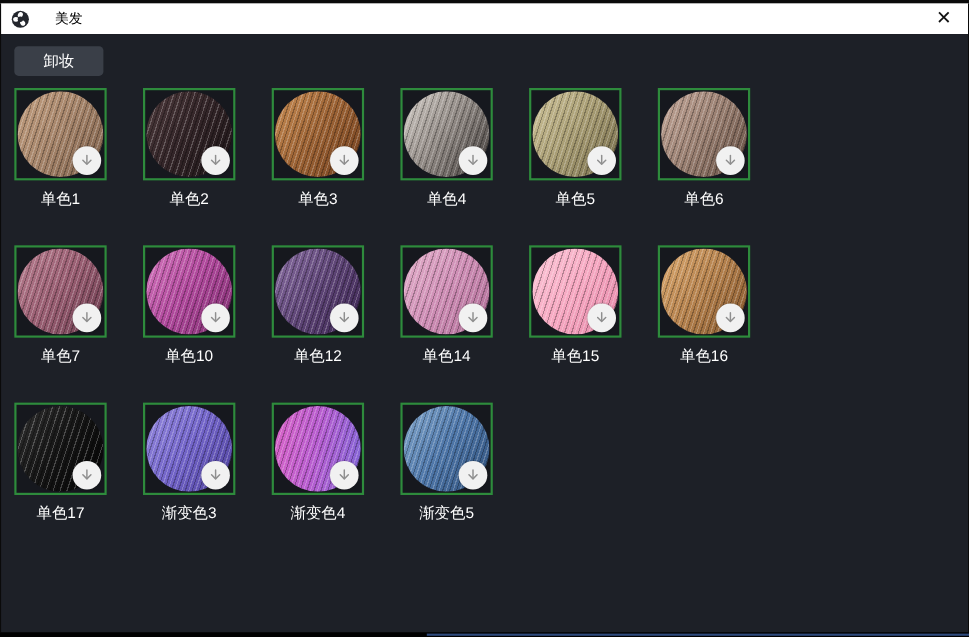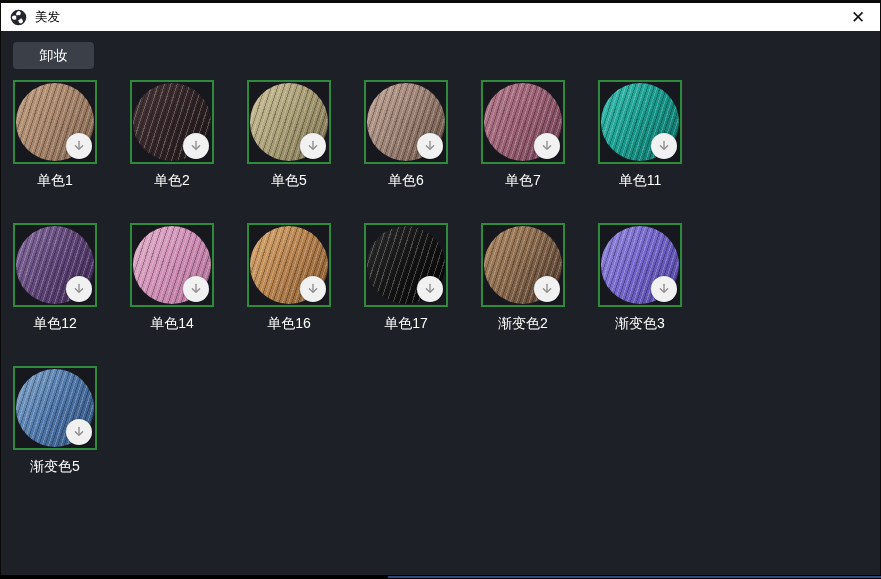--- a/index.html
+++ b/index.html
@@ -9,21 +9,21 @@
     -webkit-font-smoothing:antialiased;
   }
   .window{width:881px;height:579px;display:flex;flex-direction:column;}
   .top-strip{height:3px;background:#0a0a0a;flex:0 0 auto;}
   
   .titlebar{
     height:28px;flex:0 0 auto;background:#ffffff;display:flex;align-items:center;
     padding:0 0 0 9px;box-sizing:border-box;border-left:1px solid #0a0a0a;border-right:1px solid #0a0a0a;
   }
   .logo{width:17px;height:17px;display:inline-flex;flex:0 0 auto;}
-  .win-title{margin-left:8px;font-size:12.5px;color:#000;flex:1 1 auto;}
+  .win-title{margin-left:23px;font-size:12.5px;color:#000;flex:1 1 auto;}
   .close-btn{
     width:44px;height:28px;display:flex;align-items:center;justify-content:center;
     font-size:17px;color:#111;cursor:pointer;user-select:none;
   }
   
   .panel{
     flex:1 1 auto;background:#1d2027;padding:11px 12px;box-sizing:border-box;
     border-left:1px solid #0a0a0a;border-right:1px solid #0a0a0a;position:relative;
   }
   .remove-btn{
@@ -103,21 +103,45 @@
       <div class="dl">
         <svg width="16" height="16" viewBox="0 0 24 24" fill="none" stroke="#8f8f8f" stroke-width="2" stroke-linecap="round" stroke-linejoin="round">
           <path d="M12 5v11"></path>
                 <path d="M6.5 11.5L12 17l5.5-5.5"></path>
         </svg>
       </div>
     </div>
     <div class="cell-label">单色2</div>
   </div>
 
-
+  <div class="cell">
+    <div class="tile">
+      <div class="hair" style="background: repeating-linear-gradient(108deg, rgba(255, 255, 255, 0.22) 0px, rgba(255, 255, 255, 0.22) 1px, rgba(0, 0, 0, 0) 1px, rgba(0, 0, 0, 0) 3px, rgba(0, 0, 0, 0.28) 3px, rgba(0, 0, 0, 0.28) 4px, rgba(0, 0, 0, 0) 4px, rgba(0, 0, 0, 0) 6px), linear-gradient(125deg, rgb(201, 142, 85) 0%, rgb(156, 99, 53) 48%, rgb(113, 63, 30) 100%);"></div>
+      <div class="dl">
+        <svg width="16" height="16" viewBox="0 0 24 24" fill="none" stroke="#8f8f8f" stroke-width="2" stroke-linecap="round" stroke-linejoin="round">
+          <path d="M12 5v11"></path>
+                <path d="M6.5 11.5L12 17l5.5-5.5"></path>
+        </svg>
+      </div>
+    </div>
+    <div class="cell-label">单色3</div>
+  </div>
+
+  <div class="cell">
+    <div class="tile">
+      <div class="hair" style="background: repeating-linear-gradient(108deg, rgba(255, 255, 255, 0.22) 0px, rgba(255, 255, 255, 0.22) 1px, rgba(0, 0, 0, 0) 1px, rgba(0, 0, 0, 0) 3px, rgba(0, 0, 0, 0.28) 3px, rgba(0, 0, 0, 0.28) 4px, rgba(0, 0, 0, 0) 4px, rgba(0, 0, 0, 0) 6px), linear-gradient(125deg, rgb(214, 208, 202) 0%, rgb(145, 138, 133) 48%, rgb(63, 58, 56) 100%);"></div>
+      <div class="dl">
+        <svg width="16" height="16" viewBox="0 0 24 24" fill="none" stroke="#8f8f8f" stroke-width="2" stroke-linecap="round" stroke-linejoin="round">
+          <path d="M12 5v11"></path>
+                <path d="M6.5 11.5L12 17l5.5-5.5"></path>
+        </svg>
+      </div>
+    </div>
+    <div class="cell-label">单色4</div>
+  </div>
 
   <div class="cell">
     <div class="tile">
       <div class="hair" style="background: repeating-linear-gradient(108deg, rgba(255, 255, 255, 0.22) 0px, rgba(255, 255, 255, 0.22) 1px, rgba(0, 0, 0, 0) 1px, rgba(0, 0, 0, 0) 3px, rgba(0, 0, 0, 0.28) 3px, rgba(0, 0, 0, 0.28) 4px, rgba(0, 0, 0, 0) 4px, rgba(0, 0, 0, 0) 6px), linear-gradient(125deg, rgb(207, 196, 155) 0%, rgb(168, 157, 116) 48%, rgb(116, 106, 74) 100%);"></div>
       <div class="dl">
         <svg width="16" height="16" viewBox="0 0 24 24" fill="none" stroke="#8f8f8f" stroke-width="2" stroke-linecap="round" stroke-linejoin="round">
           <path d="M12 5v11"></path>
                 <path d="M6.5 11.5L12 17l5.5-5.5"></path>
         </svg>
       </div>
@@ -146,33 +170,33 @@
           <path d="M12 5v11"></path>
                 <path d="M6.5 11.5L12 17l5.5-5.5"></path>
         </svg>
       </div>
     </div>
     <div class="cell-label">单色7</div>
   </div>
 
 
 
-
-  <div class="cell">
-    <div class="tile">
-      <div class="hair" style="background: repeating-linear-gradient(108deg, rgba(255, 255, 255, 0.22) 0px, rgba(255, 255, 255, 0.22) 1px, rgba(0, 0, 0, 0) 1px, rgba(0, 0, 0, 0) 3px, rgba(0, 0, 0, 0.28) 3px, rgba(0, 0, 0, 0.28) 4px, rgba(0, 0, 0, 0) 4px, rgba(0, 0, 0, 0) 6px), linear-gradient(125deg, rgb(63, 194, 180) 0%, rgb(23, 153, 140) 48%, rgb(10, 106, 96) 100%);"></div>
-      <div class="dl">
-        <svg width="16" height="16" viewBox="0 0 24 24" fill="none" stroke="#8f8f8f" stroke-width="2" stroke-linecap="round" stroke-linejoin="round">
-          <path d="M12 5v11"></path>
-                <path d="M6.5 11.5L12 17l5.5-5.5"></path>
-        </svg>
-      </div>
-    </div>
-    <div class="cell-label">单色11</div>
-  </div>
+  <div class="cell">
+    <div class="tile">
+      <div class="hair" style="background: repeating-linear-gradient(108deg, rgba(255, 255, 255, 0.22) 0px, rgba(255, 255, 255, 0.22) 1px, rgba(0, 0, 0, 0) 1px, rgba(0, 0, 0, 0) 3px, rgba(0, 0, 0, 0.28) 3px, rgba(0, 0, 0, 0.28) 4px, rgba(0, 0, 0, 0) 4px, rgba(0, 0, 0, 0) 6px), linear-gradient(125deg, rgb(212, 120, 189) 0%, rgb(176, 73, 156) 48%, rgb(124, 45, 109) 100%);"></div>
+      <div class="dl">
+        <svg width="16" height="16" viewBox="0 0 24 24" fill="none" stroke="#8f8f8f" stroke-width="2" stroke-linecap="round" stroke-linejoin="round">
+          <path d="M12 5v11"></path>
+                <path d="M6.5 11.5L12 17l5.5-5.5"></path>
+        </svg>
+      </div>
+    </div>
+    <div class="cell-label">单色10</div>
+  </div>
+
 
   <div class="cell">
     <div class="tile">
       <div class="hair" style="background: repeating-linear-gradient(108deg, rgba(255, 255, 255, 0.22) 0px, rgba(255, 255, 255, 0.22) 1px, rgba(0, 0, 0, 0) 1px, rgba(0, 0, 0, 0) 3px, rgba(0, 0, 0, 0.28) 3px, rgba(0, 0, 0, 0.28) 4px, rgba(0, 0, 0, 0) 4px, rgba(0, 0, 0, 0) 6px), linear-gradient(125deg, rgb(138, 111, 163) 0%, rgb(95, 70, 119) 48%, rgb(58, 36, 80) 100%);"></div>
       <div class="dl">
         <svg width="16" height="16" viewBox="0 0 24 24" fill="none" stroke="#8f8f8f" stroke-width="2" stroke-linecap="round" stroke-linejoin="round">
           <path d="M12 5v11"></path>
                 <path d="M6.5 11.5L12 17l5.5-5.5"></path>
         </svg>
       </div>
@@ -187,20 +211,32 @@
       <div class="dl">
         <svg width="16" height="16" viewBox="0 0 24 24" fill="none" stroke="#8f8f8f" stroke-width="2" stroke-linecap="round" stroke-linejoin="round">
           <path d="M12 5v11"></path>
                 <path d="M6.5 11.5L12 17l5.5-5.5"></path>
         </svg>
       </div>
     </div>
     <div class="cell-label">单色14</div>
   </div>
 
+  <div class="cell">
+    <div class="tile">
+      <div class="hair" style="background: repeating-linear-gradient(108deg, rgba(255, 255, 255, 0.22) 0px, rgba(255, 255, 255, 0.22) 1px, rgba(0, 0, 0, 0) 1px, rgba(0, 0, 0, 0) 3px, rgba(0, 0, 0, 0.28) 3px, rgba(0, 0, 0, 0.28) 4px, rgba(0, 0, 0, 0) 4px, rgba(0, 0, 0, 0) 6px), linear-gradient(125deg, rgb(252, 201, 216) 0%, rgb(246, 169, 194) 48%, rgb(228, 136, 168) 100%);"></div>
+      <div class="dl">
+        <svg width="16" height="16" viewBox="0 0 24 24" fill="none" stroke="#8f8f8f" stroke-width="2" stroke-linecap="round" stroke-linejoin="round">
+          <path d="M12 5v11"></path>
+                <path d="M6.5 11.5L12 17l5.5-5.5"></path>
+        </svg>
+      </div>
+    </div>
+    <div class="cell-label">单色15</div>
+  </div>
 
   <div class="cell">
     <div class="tile">
       <div class="hair" style="background: repeating-linear-gradient(108deg, rgba(255, 255, 255, 0.22) 0px, rgba(255, 255, 255, 0.22) 1px, rgba(0, 0, 0, 0) 1px, rgba(0, 0, 0, 0) 3px, rgba(0, 0, 0, 0.28) 3px, rgba(0, 0, 0, 0.28) 4px, rgba(0, 0, 0, 0) 4px, rgba(0, 0, 0, 0) 6px), linear-gradient(125deg, rgb(220, 171, 114) 0%, rgb(181, 130, 78) 48%, rgb(130, 85, 44) 100%);"></div>
       <div class="dl">
         <svg width="16" height="16" viewBox="0 0 24 24" fill="none" stroke="#8f8f8f" stroke-width="2" stroke-linecap="round" stroke-linejoin="round">
           <path d="M12 5v11"></path>
                 <path d="M6.5 11.5L12 17l5.5-5.5"></path>
         </svg>
       </div>
@@ -215,46 +251,46 @@
         <svg width="16" height="16" viewBox="0 0 24 24" fill="none" stroke="#8f8f8f" stroke-width="2" stroke-linecap="round" stroke-linejoin="round">
           <path d="M12 5v11"></path>
                 <path d="M6.5 11.5L12 17l5.5-5.5"></path>
         </svg>
       </div>
     </div>
     <div class="cell-label">单色17</div>
   </div>
 
 
-  <div class="cell">
-    <div class="tile">
-      <div class="hair" style="background: repeating-linear-gradient(108deg, rgba(255, 255, 255, 0.22) 0px, rgba(255, 255, 255, 0.22) 1px, rgba(0, 0, 0, 0) 1px, rgba(0, 0, 0, 0) 3px, rgba(0, 0, 0, 0.28) 3px, rgba(0, 0, 0, 0.28) 4px, rgba(0, 0, 0, 0) 4px, rgba(0, 0, 0, 0) 6px), linear-gradient(125deg, rgb(178, 141, 102) 0%, rgb(135, 104, 75) 48%, rgb(73, 51, 42) 100%);"></div>
-      <div class="dl">
-        <svg width="16" height="16" viewBox="0 0 24 24" fill="none" stroke="#8f8f8f" stroke-width="2" stroke-linecap="round" stroke-linejoin="round">
-          <path d="M12 5v11"></path>
-                <path d="M6.5 11.5L12 17l5.5-5.5"></path>
-        </svg>
-      </div>
-    </div>
-    <div class="cell-label">渐变色2</div>
-  </div>
 
   <div class="cell">
     <div class="tile">
       <div class="hair" style="background: repeating-linear-gradient(108deg, rgba(255, 255, 255, 0.22) 0px, rgba(255, 255, 255, 0.22) 1px, rgba(0, 0, 0, 0) 1px, rgba(0, 0, 0, 0) 3px, rgba(0, 0, 0, 0.28) 3px, rgba(0, 0, 0, 0.28) 4px, rgba(0, 0, 0, 0) 4px, rgba(0, 0, 0, 0) 6px), linear-gradient(125deg, rgb(149, 138, 221) 0%, rgb(115, 101, 201) 48%, rgb(76, 63, 153) 100%);"></div>
       <div class="dl">
         <svg width="16" height="16" viewBox="0 0 24 24" fill="none" stroke="#8f8f8f" stroke-width="2" stroke-linecap="round" stroke-linejoin="round">
           <path d="M12 5v11"></path>
                 <path d="M6.5 11.5L12 17l5.5-5.5"></path>
         </svg>
       </div>
     </div>
     <div class="cell-label">渐变色3</div>
   </div>
 
+  <div class="cell">
+    <div class="tile">
+      <div class="hair" style="background: repeating-linear-gradient(108deg, rgba(255, 255, 255, 0.22) 0px, rgba(255, 255, 255, 0.22) 1px, rgba(0, 0, 0, 0) 1px, rgba(0, 0, 0, 0) 3px, rgba(0, 0, 0, 0.28) 3px, rgba(0, 0, 0, 0.28) 4px, rgba(0, 0, 0, 0) 4px, rgba(0, 0, 0, 0) 6px), linear-gradient(100deg, rgb(218, 100, 198) 0%, rgb(183, 94, 208) 48%, rgb(127, 102, 214) 100%);"></div>
+      <div class="dl">
+        <svg width="16" height="16" viewBox="0 0 24 24" fill="none" stroke="#8f8f8f" stroke-width="2" stroke-linecap="round" stroke-linejoin="round">
+          <path d="M12 5v11"></path>
+                <path d="M6.5 11.5L12 17l5.5-5.5"></path>
+        </svg>
+      </div>
+    </div>
+    <div class="cell-label">渐变色4</div>
+  </div>
 
   <div class="cell">
     <div class="tile">
       <div class="hair" style="background: repeating-linear-gradient(108deg, rgba(255, 255, 255, 0.22) 0px, rgba(255, 255, 255, 0.22) 1px, rgba(0, 0, 0, 0) 1px, rgba(0, 0, 0, 0) 3px, rgba(0, 0, 0, 0.28) 3px, rgba(0, 0, 0, 0.28) 4px, rgba(0, 0, 0, 0) 4px, rgba(0, 0, 0, 0) 6px), linear-gradient(125deg, rgb(134, 169, 204) 0%, rgb(79, 119, 169) 48%, rgb(46, 78, 120) 100%);"></div>
       <div class="dl">
         <svg width="16" height="16" viewBox="0 0 24 24" fill="none" stroke="#8f8f8f" stroke-width="2" stroke-linecap="round" stroke-linejoin="round">
           <path d="M12 5v11"></path>
                 <path d="M6.5 11.5L12 17l5.5-5.5"></path>
         </svg>
       </div>

